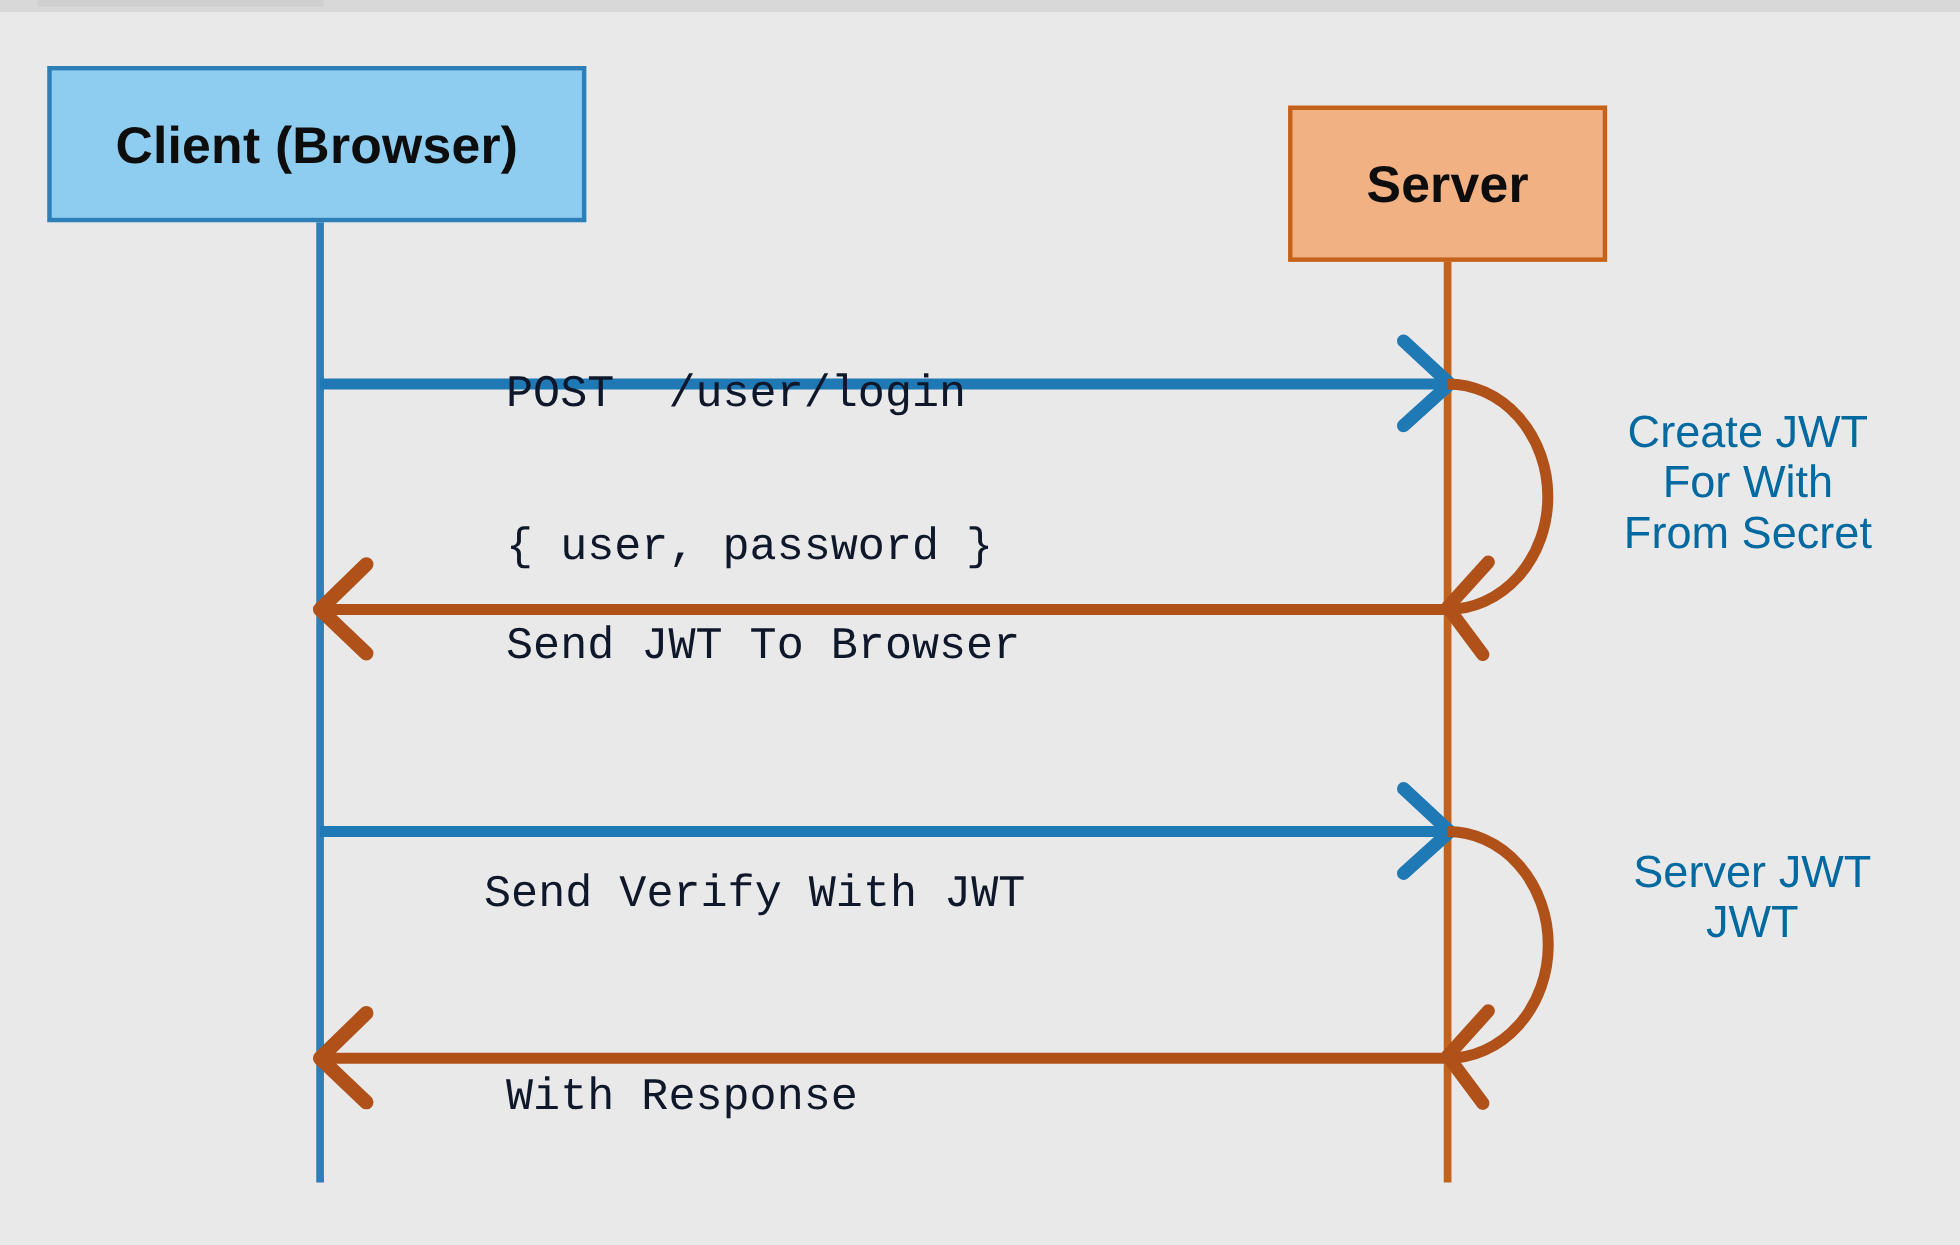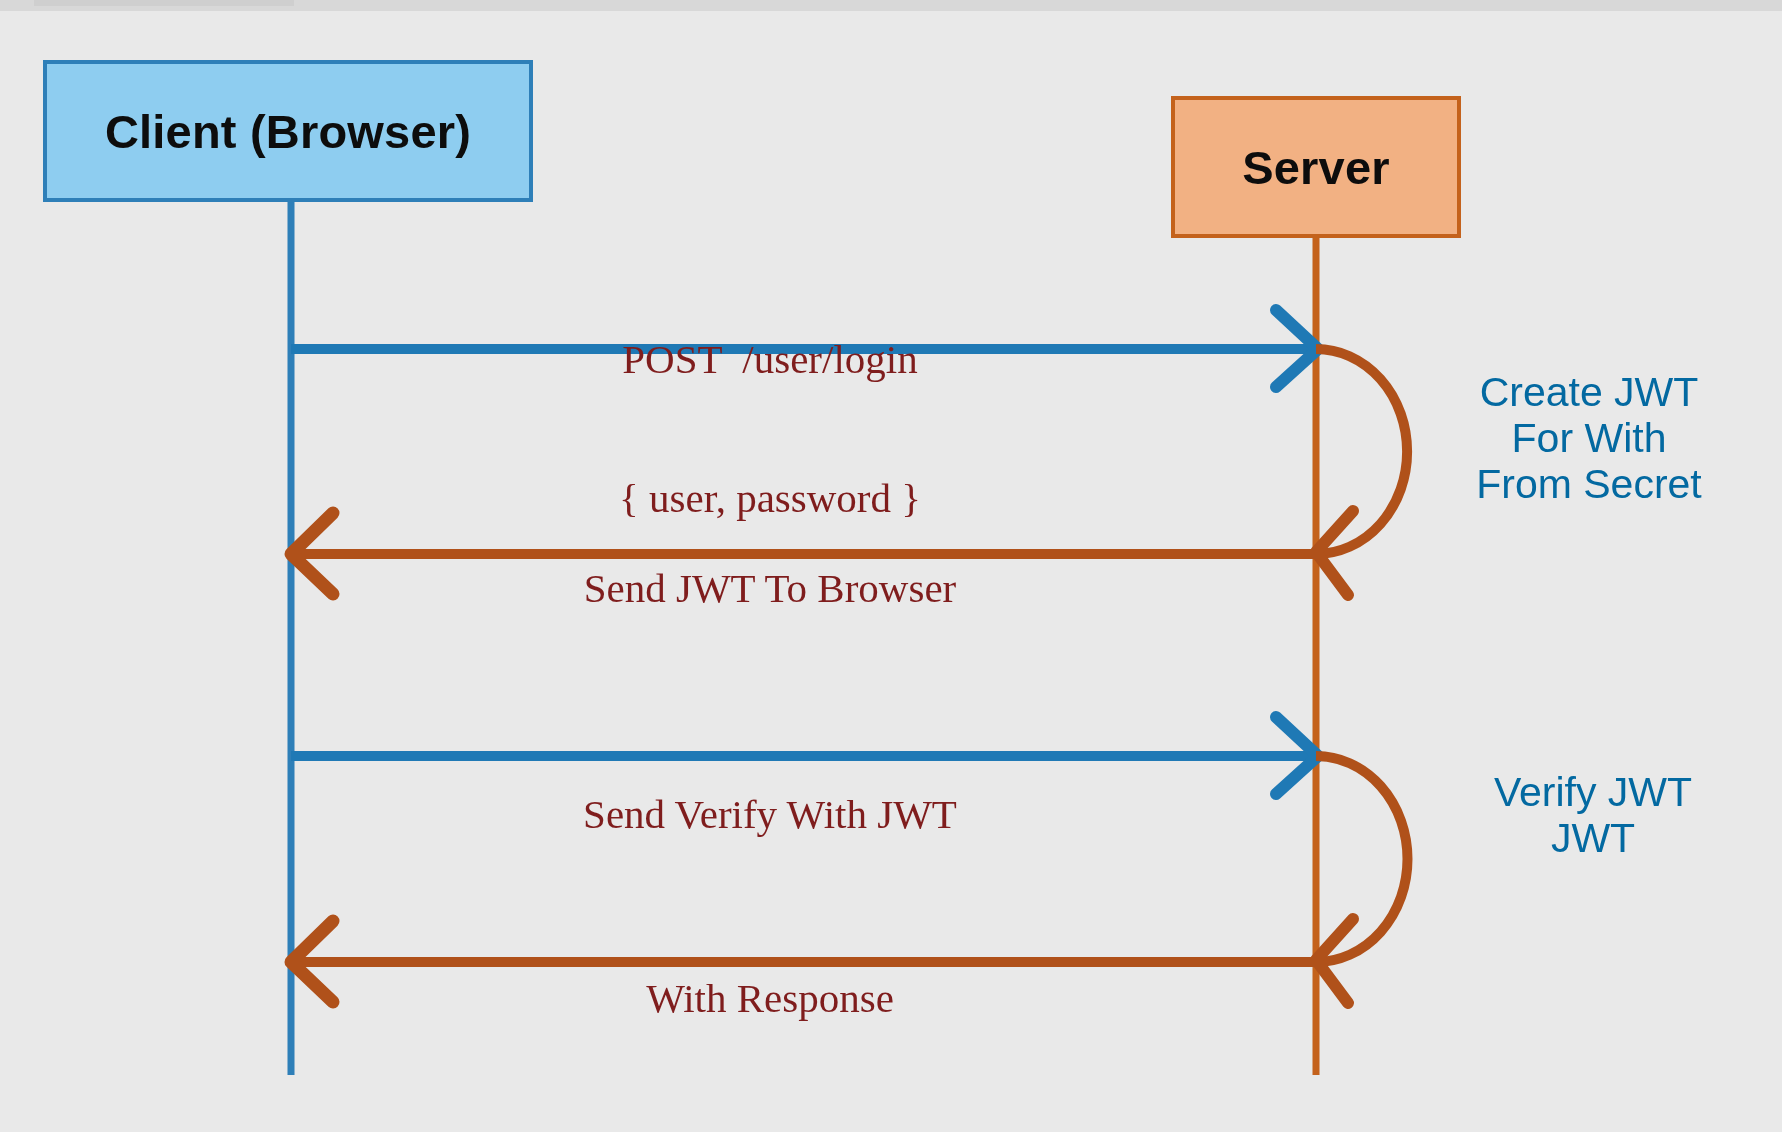--- a/index.html
+++ b/index.html
@@ -64,26 +64,25 @@
   #wire {
     position: absolute;
     left: 0; top: 0;
     width: 1782px;
     height: 1132px;
   }
 
   
   .msg-label {
     position: absolute;
-    color: #7f1d1d;
+    color: #0f172a;
     font-size: 41px;
     line-height: 1.13;
-    text-align: center;
     white-space: pre;
-    font-family: Liberation Serif, serif;
+    font-family: Liberation Mono, monospace;
   }
   .note-label {
     position: absolute;
     color: #0369a1;
     font-size: 41px;
     line-height: 1.12;
     text-align: center;
     font-family: "Liberation Sans", sans-serif;
   }
 
@@ -165,17 +164,17 @@
     <div>With Response</div>
   </div>
 
   <div class="note-label" id="note-create">
     <div>Create JWT</div>
     <div>For With</div>
     <div>From Secret</div>
   </div>
 
   <div class="note-label" id="note-verify">
-    <div>Verify JWT</div>
+    <div>Server JWT</div>
     <div>JWT</div>
   </div>
 
 </div>
 
 </body></html>

